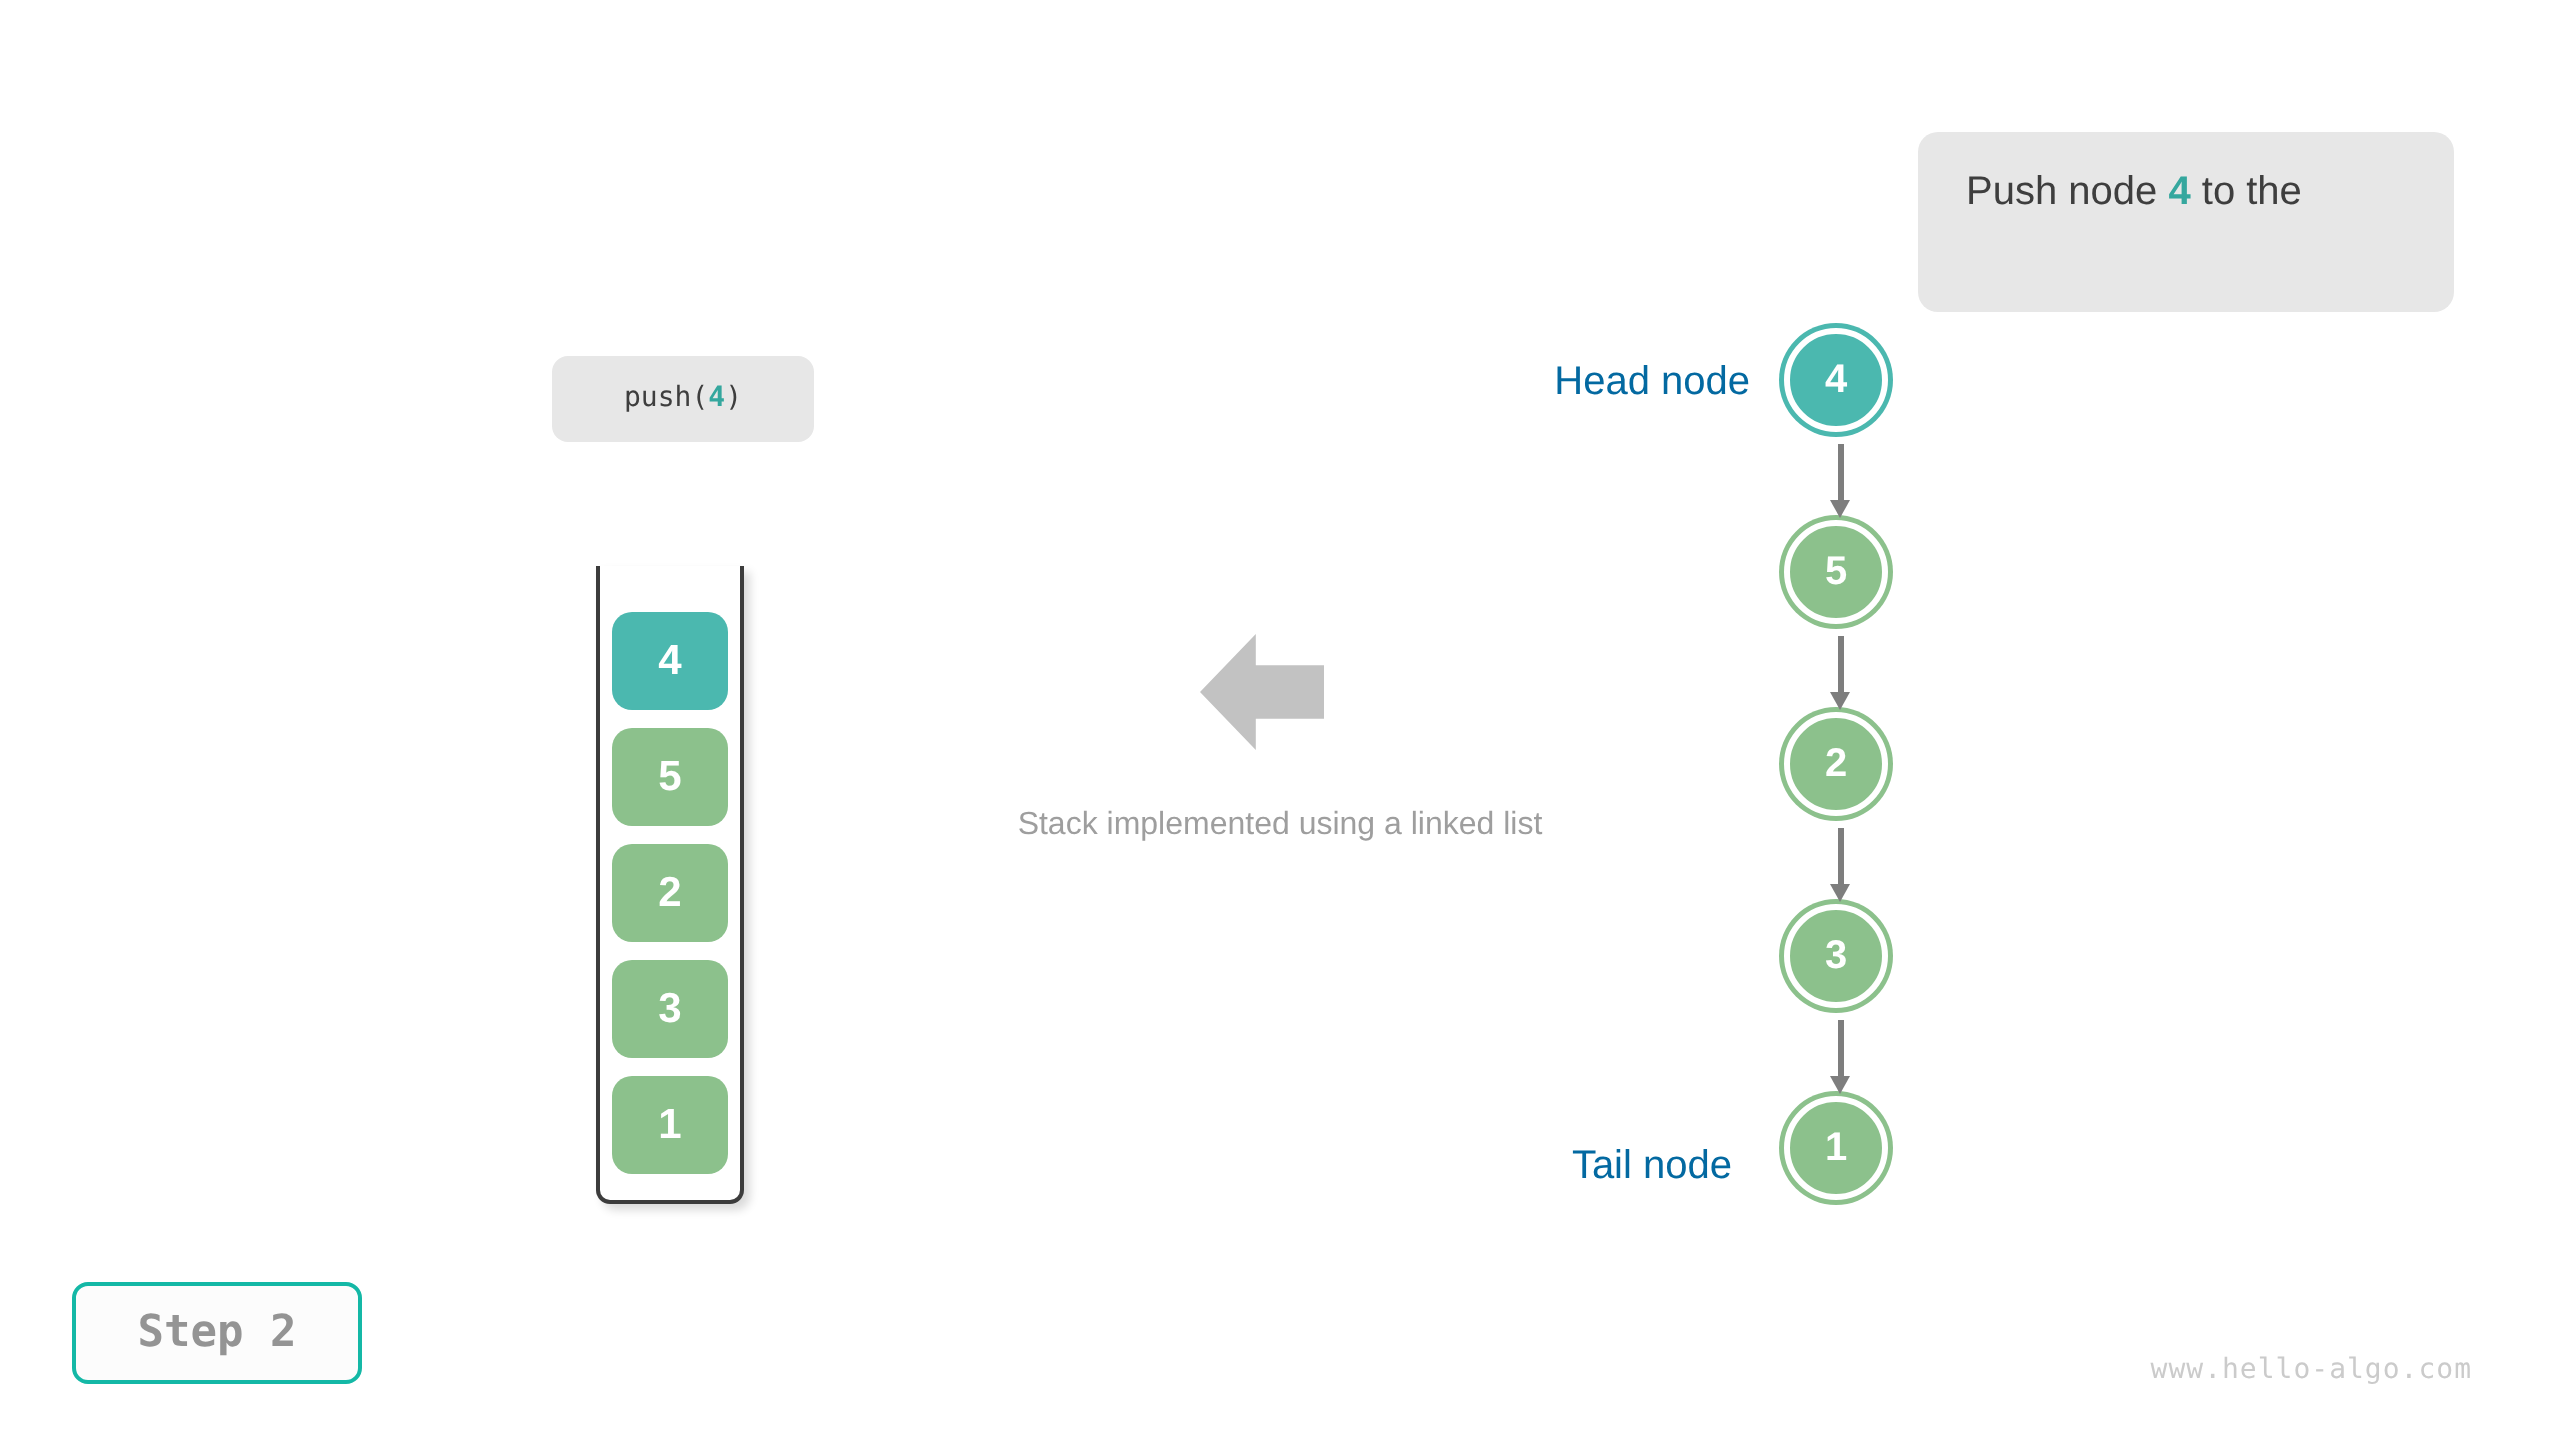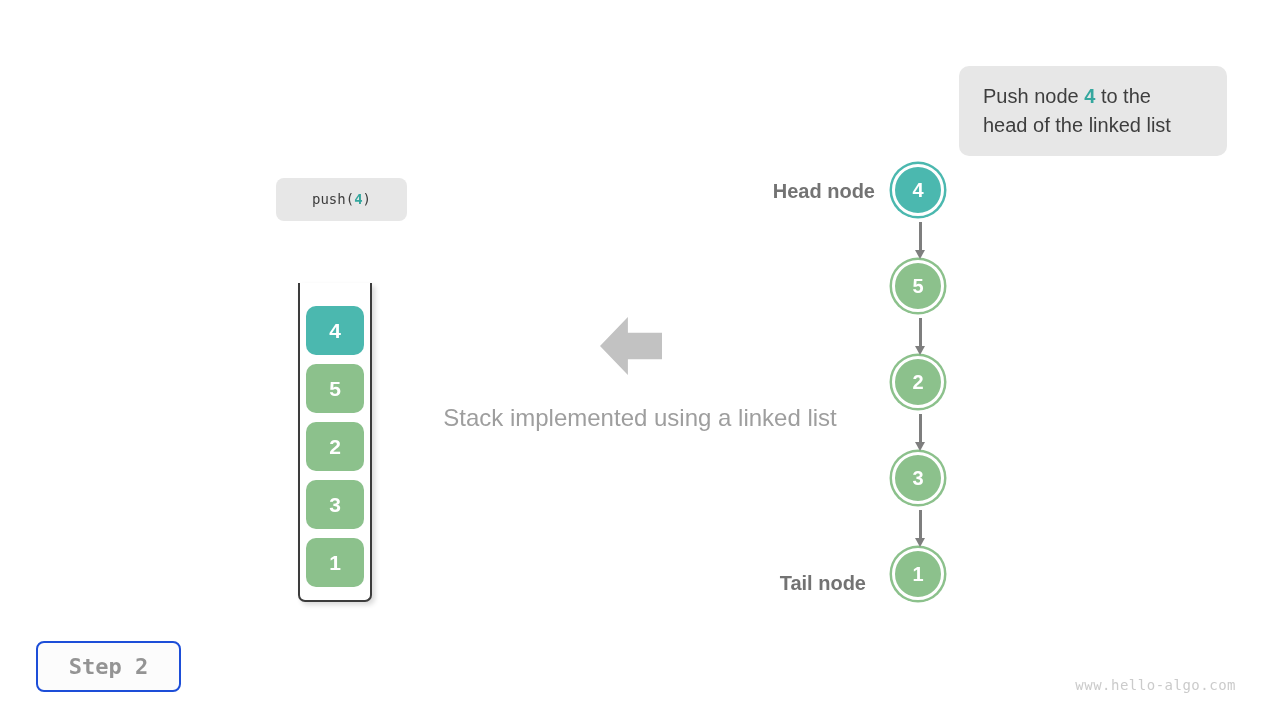--- a/index.html
+++ b/index.html
@@ -61,21 +61,21 @@
   .block-arrow{
     position:absolute;left:600px;top:317px;width:62px;height:58px;
     background:var(--block-arrow);
     -webkit-clip-path:polygon(0 50%, 45% 0, 45% 27%, 100% 27%, 100% 73%, 45% 73%, 45% 100%);
     clip-path:polygon(0 50%, 45% 0, 45% 27%, 100% 27%, 100% 73%, 45% 73%, 45% 100%);
   }
 
   
   .caption{
     position:absolute;left:390px;top:404px;width:500px;
-    text-align:center;font-size:24px;color:var(--muted-text);
+    text-align:center;font-size:16px;color:var(--muted-text);
   }
 
   
   .node{
     position:absolute;left:892px;width:52px;height:52px;border-radius:50%;
     border:3px solid #ffffff;
     color:#fff;font-size:20px;font-weight:700;text-align:center;line-height:46px;
   }
   .node.teal{background:var(--teal);box-shadow:0 0 0 2.5px var(--teal);}
   .node.green{background:var(--green);box-shadow:0 0 0 2.5px var(--green);}
@@ -85,48 +85,47 @@
     display:flex;flex-direction:column;align-items:center;
   }
   .link-arrow .line{width:3px;height:28px;background:var(--arrow);}
   .link-arrow .head{
     width:0;height:0;
     border-left:5.5px solid transparent;border-right:5.5px solid transparent;
     border-top:9px solid var(--arrow);
   }
 
   .node-label{
-    position:absolute;font-size:20px;font-weight:700;color:#737373;white-space:nowrap;
+    position:absolute;font-size:20px;font-weight:400;color:#0369a1;white-space:nowrap;
   }
   .node-label.head{right:405px;top:180px;}
   .node-label.tail{right:414px;top:572px;}
 
   
   .step-badge{
     position:absolute;left:36px;top:641px;width:145px;height:51px;
-    background:#fcfcfc;border:2px solid #1d4ed8;border-radius:8px;
+    background:#fcfcfc;border:2px solid #14b8a6;border-radius:8px;
     font-family:"DejaVu Sans Mono", monospace;font-size:22px;font-weight:700;
     color:var(--step-color);text-align:center;line-height:47px;
   }
 
   
   .watermark{
     position:absolute;right:44px;top:677px;
     font-family:"DejaVu Sans Mono", monospace;font-size:14px;
     color:var(--watermark-color);letter-spacing:0.5px;margin-left:36px;
   }
 </style>
 </head>
 <body>
 
 <div class="canvas">
 
   <div class="callout">
     <span>Push node </span><span class="hl">4</span><span> to the</span><br>
-    <span>head of the linked list</span>
   </div>
 
   <div class="push-label">
     <span>push(</span><span class="hl">4</span><span>)</span>
   </div>
 
   <div class="stack-container">
     <div class="stack-item teal">4</div>
     <div class="stack-item green">5</div>
     <div class="stack-item green">2</div>

